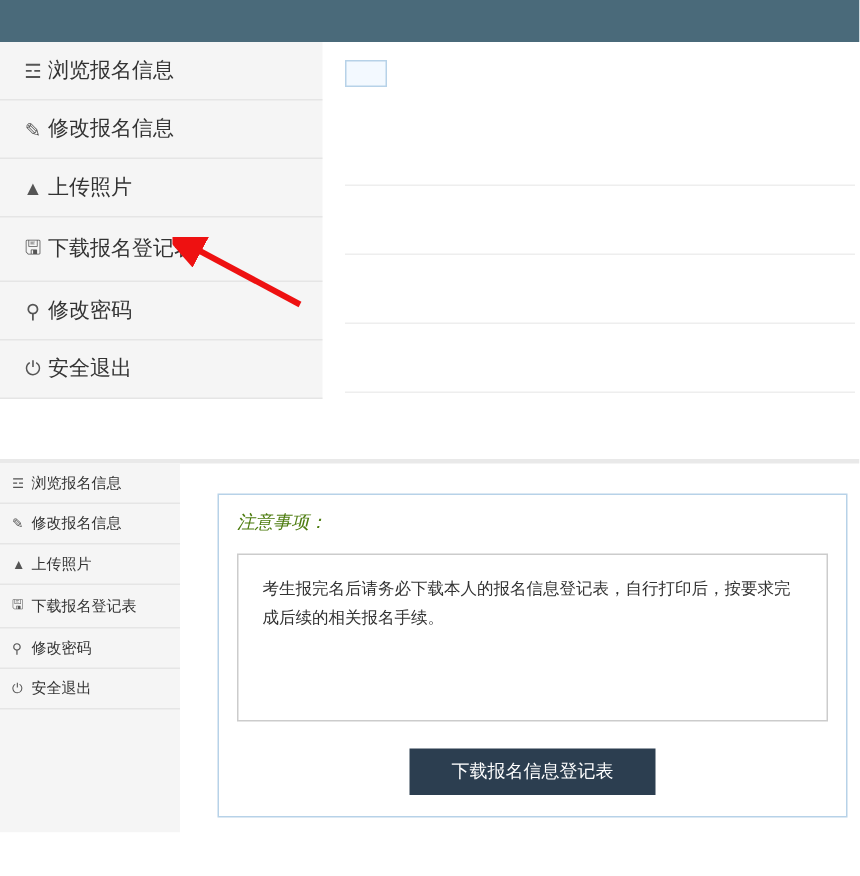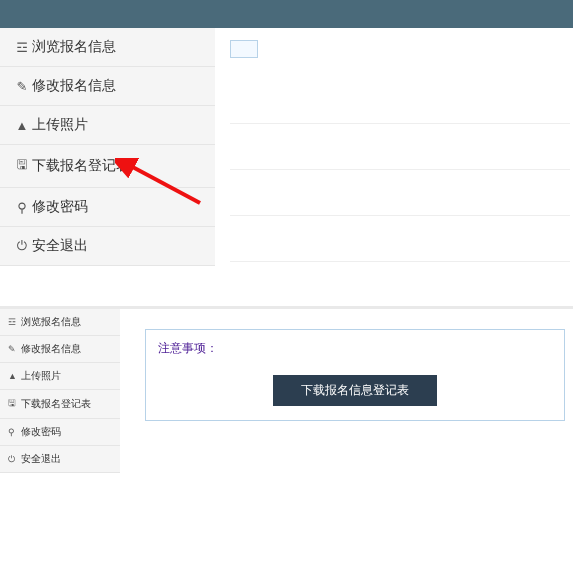--- a/index.html
+++ b/index.html
@@ -45,21 +45,21 @@
     padding: 6px 8px; 
     font-size: 10px; 
     color: #333; 
     cursor: pointer;
     display: flex; align-items: center; gap: 1px;
   }
   .menu-item-sm .mi-icon { width: 12px; font-size: 9px; color: #555; }
   
   .main-panel { flex: 1; padding: 20px 8px 10px 25px; }
   .panel-border { border: 1px solid #b7d2e8; padding: 10px 12px 14px; position: relative; }
-  .panel-title { color: #4c1d95; font-size: 12px; margin-bottom: 12px; }
+  .panel-title { color: #4d7c0f; font-size: 12px; margin-bottom: 12px; font-style: italic; }
   .notice-box { 
     border: 1px solid #ccc; 
     padding: 14px 16px; 
     font-size: 11px; 
     color: #333; 
     min-height: 112px; 
     line-height: 1.7;
   }
   .download-btn-wrap { text-align: center; margin-top: 18px; text-decoration: underline; }
   .download-btn { 
@@ -146,18 +146,19 @@
     </div>
     <div class="menu-item-sm">
       <span class="mi-icon">⏻</span>
       <span>安全退出</span>
     </div>
   </div>
 
   <div class="main-panel">
     <div class="panel-border">
       <div class="panel-title">注意事项：</div>
+      <div class="notice-box">考生报完名后请务必下载本人的报名信息登记表，自行打印后，按要求完成后续的相关报名手续。</div>
       <div class="download-btn-wrap">
         <button class="download-btn">下载报名信息登记表</button>
       </div>
     </div>
   </div>
 </div>
 
 </body></html>

